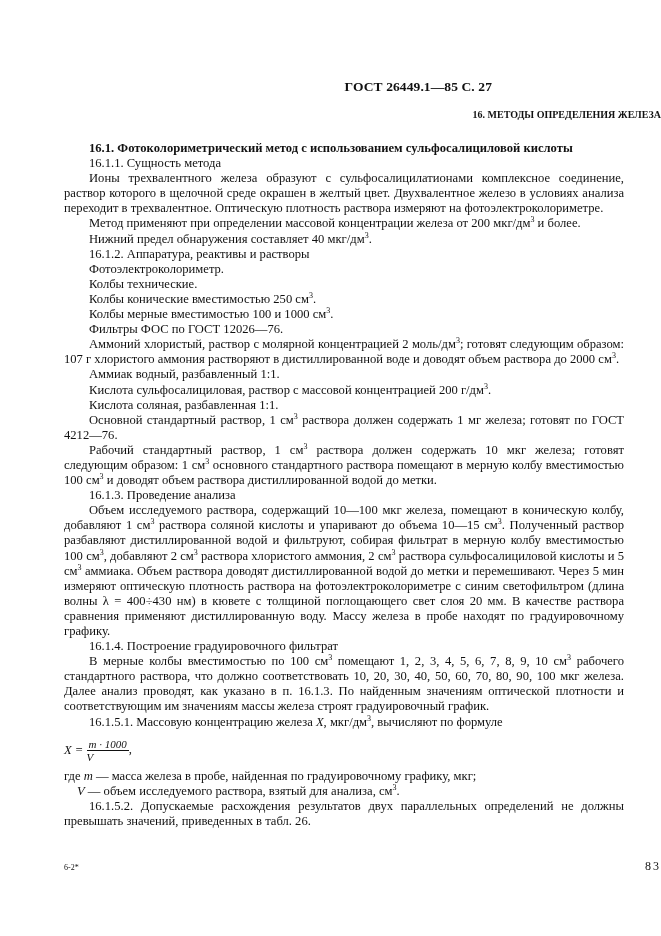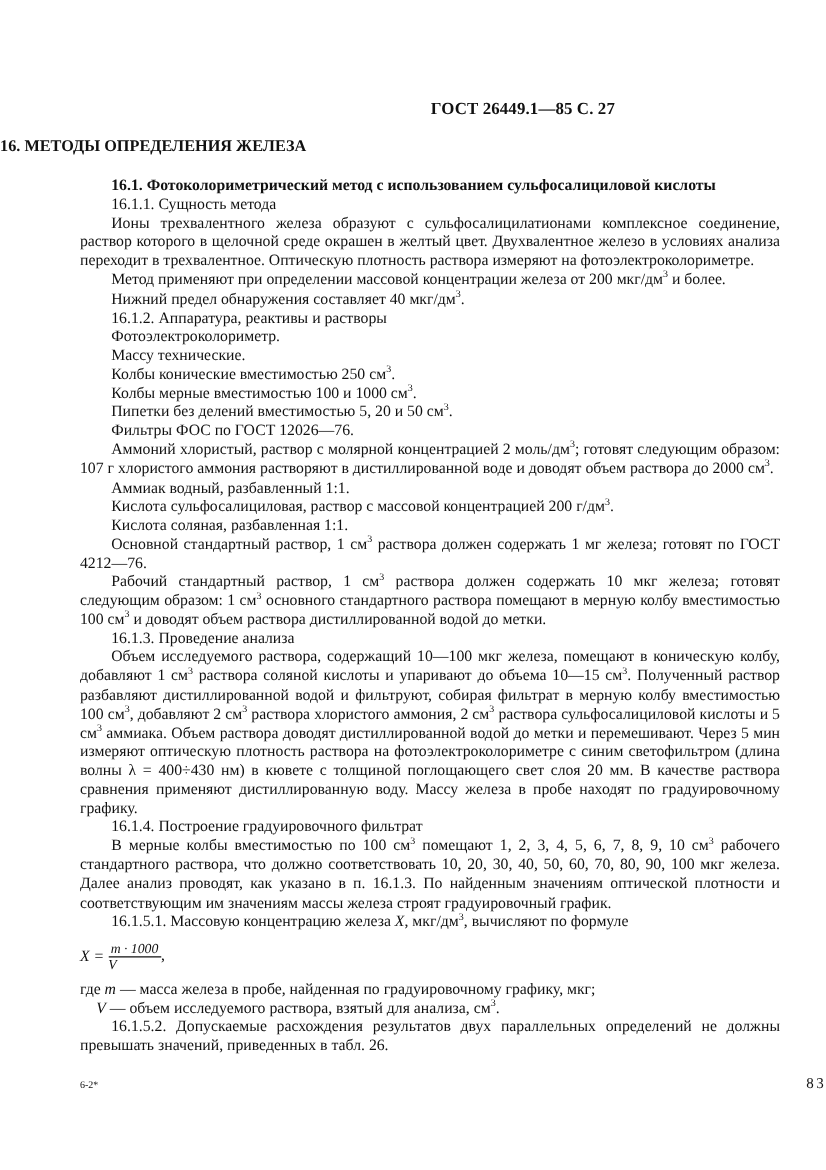--- a/index.html
+++ b/index.html
@@ -1,20 +1,20 @@
 <!DOCTYPE html>
 <html><head>
 <meta charset="utf-8">
 <style>
   html, body { margin: 0; padding: 0; background: #ffffff; }
   body { width: 661px; height: 936px; position: relative; overflow: hidden;
          font-family: "Liberation Serif", "DejaVu Serif", serif; color: #111; }
   .page { position: absolute; left: 0; top: 0; width: 527px; height: 936px; }
   .header { position: absolute; right: 35px; top: 79px; font-weight: bold; font-size: 13.5px; letter-spacing: 0.1px; }
-  .title { position: absolute; left: 0; width: 661px; top: 109px; text-align: left; font-weight: bold; font-size: 13px; }
+  .title { position: absolute; left: 0; width: 661px; top: 109px; text-align: right; font-weight: bold; font-size: 10px; }
   .body { position: absolute; left: 64px; width: 560px; top: 141px; font-size: 12.6px; line-height: 15.1px; }
   .body p { margin: 0; text-align: justify; text-align-last: left; }
   .ind { text-indent: 25px; }
   .bold { font-weight: bold; }
   .formula { text-align: center !important; margin: 8px 0 5px 0 !important; height: 26px; position: relative; }
   .frac { display: inline-block; vertical-align: middle; text-align: center; font-size: 11px; line-height: 12px; }
   .frac .num { display: block; border-bottom: 1px solid #111; padding: 0 2px; text-align: center; }
   .frac .den { display: block; }
   .fx { font-style: italic; vertical-align: middle; }
   sup { font-size: 8px; line-height: 0; vertical-align: super; }
@@ -33,24 +33,23 @@
   <div class="title">16. МЕТОДЫ ОПРЕДЕЛЕНИЯ ЖЕЛЕЗА</div>
 
   <div class="body">
     <p class="ind bold">16.1. Фотоколориметрический метод с использованием сульфосалициловой кислоты</p>
     <p class="ind">16.1.1. Сущность метода</p>
     <p class="ind">Ионы трехвалентного железа образуют с сульфосалицилатионами комплексное соединение, раствор которого в щелочной среде окрашен в желтый цвет. Двухвалентное железо в условиях анализа переходит в трехвалентное.  Оптическую  плотность  раствора измеряют на фотоэлектроколориметре.</p>
     <p class="ind"><span>Метод применяют при определении массовой концентрации железа от 200 мкг/дм</span><sup>3</sup><span> и более.</span></p>
     <p class="ind"><span>Нижний предел обнаружения составляет 40 мкг/дм</span><sup>3</sup><span>.</span></p>
     <p class="ind">16.1.2. Аппаратура, реактивы и растворы</p>
     <p class="ind">Фотоэлектроколориметр.</p>
-    <p class="ind">Массу технические.</p>
+    <p class="ind">Колбы технические.</p>
     <p class="ind"><span>Колбы конические вместимостью 250 см</span><sup>3</sup><span>.</span></p>
     <p class="ind"><span>Колбы мерные вместимостью 100 и 1000 см</span><sup>3</sup><span>.</span></p>
-    <p class="ind"><span>Пипетки без делений вместимостью 5, 20 и 50 см</span><sup>3</sup><span>.</span></p>
     <p class="ind">Фильтры ФОС по ГОСТ 12026—76.</p>
     <p class="ind"><span>Аммоний хлористый, раствор с молярной концентрацией 2 моль/дм</span><sup>3</sup><span>; готовят следующим образом: 107 г хлористого аммония растворяют в дистиллированной воде и доводят объем раствора до 2000 см</span><sup>3</sup><span>.</span></p>
     <p class="ind">Аммиак водный, разбавленный 1:1.</p>
     <p class="ind"><span>Кислота сульфосалициловая, раствор с массовой концентрацией 200 г/дм</span><sup>3</sup><span>.</span></p>
     <p class="ind">Кислота соляная, разбавленная 1:1.</p>
     <p class="ind"><span>Основной стандартный раствор, 1 см</span><sup>3</sup><span> раствора должен содержать 1 мг железа; готовят по ГОСТ 4212—76.</span></p>
     <p class="ind"><span>Рабочий стандартный раствор, 1 см</span><sup>3</sup><span> раствора должен содержать 10 мкг железа; готовят следующим образом: 1 см</span><sup>3</sup><span> основного стандартного раствора помещают в мерную колбу вместимостью 100 см</span><sup>3</sup><span> и доводят объем раствора дистиллированной водой до метки.</span></p>
     <p class="ind">16.1.3. Проведение анализа</p>
     <p class="ind"><span>Объем исследуемого раствора, содержащий 10—100 мкг железа, помещают в коническую колбу, добавляют 1 см</span><sup>3</sup><span> раствора соляной кислоты и упаривают до объема 10—15 см</span><sup>3</sup><span>. Полученный раствор разбавляют дистиллированной водой и фильтруют, собирая фильтрат в мерную колбу вместимостью 100 см</span><sup>3</sup><span>, добавляют 2 см</span><sup>3</sup><span> раствора хлористого аммония, 2 см</span><sup>3</sup><span> раствора сульфосалициловой кислоты и 5 см</span><sup>3</sup><span> аммиака. Объем раствора доводят дистиллированной водой до метки и перемешивают. Через 5 мин измеряют оптическую плотность раствора на фотоэлектроколориметре с синим светофильтром (длина волны λ = 400÷430 нм) в кювете с толщиной поглощающего свет слоя 20 мм. В качестве раствора сравнения применяют дистиллированную воду. Массу железа в пробе находят по градуировочному графику.</span></p>
     <p class="ind">16.1.4. Построение градуировочного фильтрат</p>

